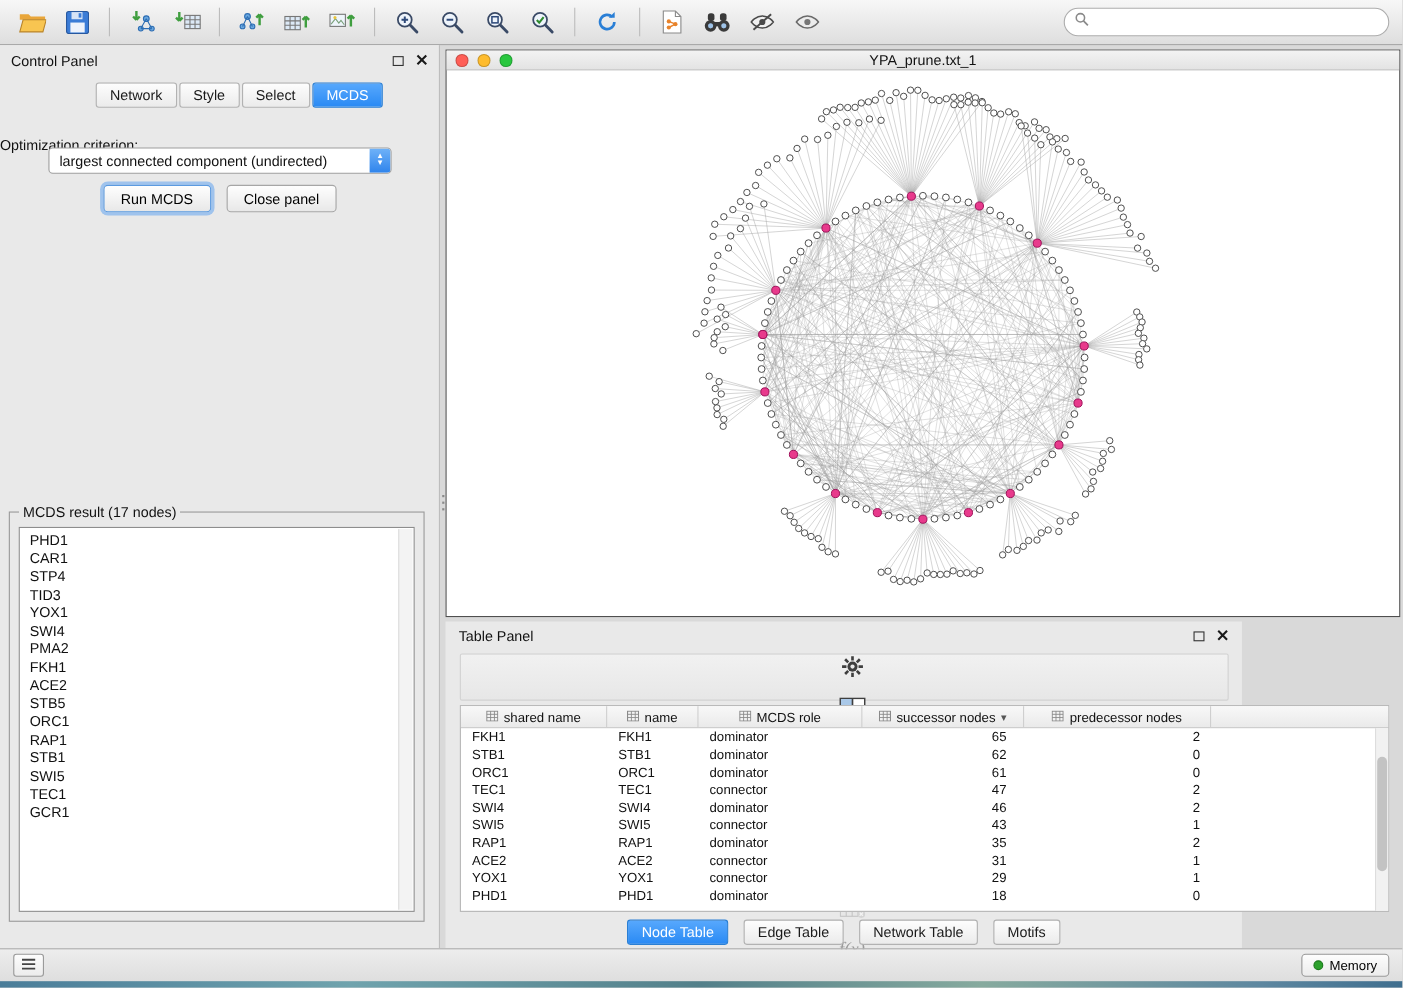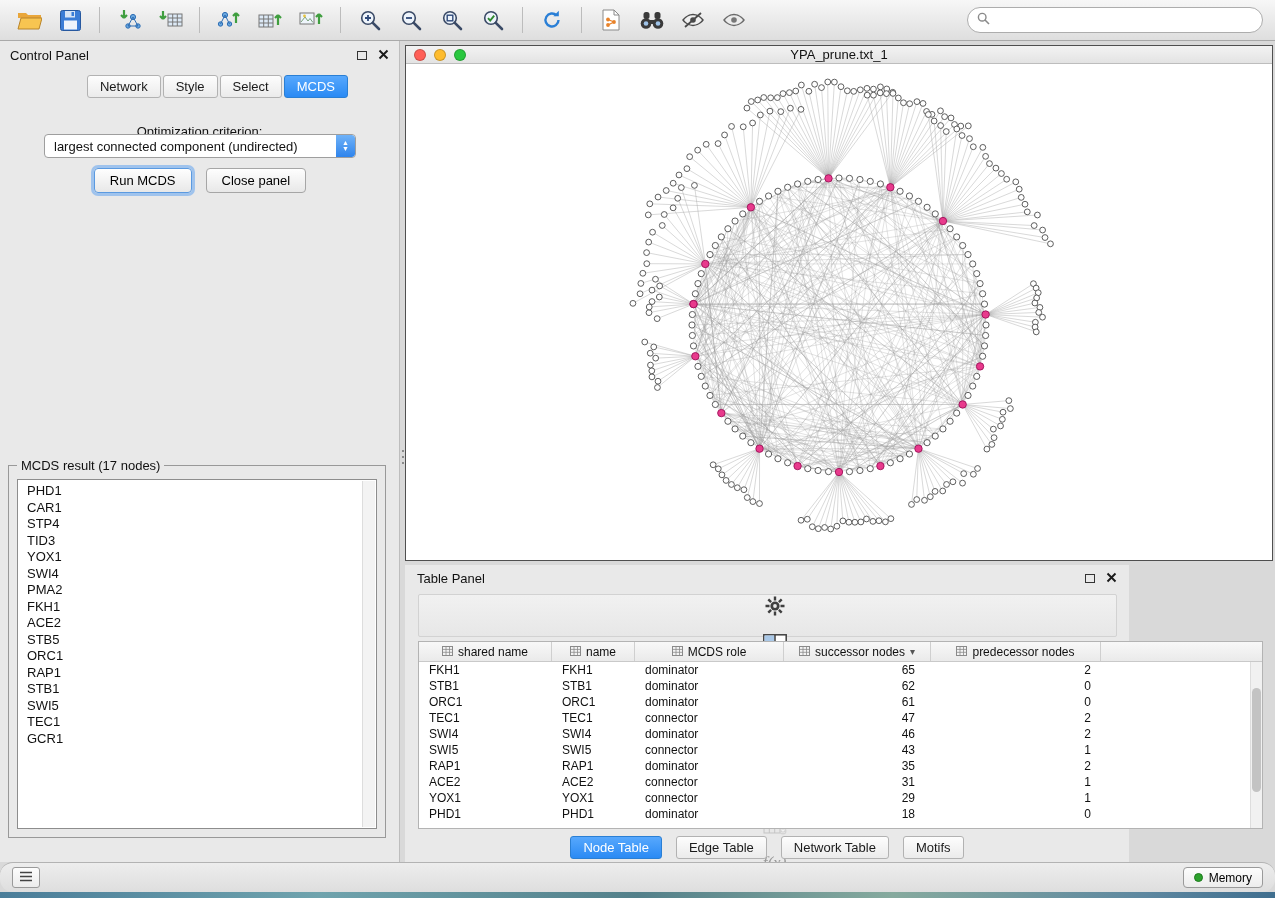--- a/index.html
+++ b/index.html
@@ -23,21 +23,21 @@
   .control-panel { position:absolute; left:0; top:41px; width:400px; height:821px;
     background:#e9e9e9; border-right:1px solid #bdbdbd; }
   .panel-header { height:28px; display:flex; align-items:center; padding:0 10px; font-size:13px; }
   .panel-wctrl { margin-left:auto; display:flex; gap:11px; align-items:center; }
   .float-glyph { width:10px; height:9px; border:1.5px solid #333; display:inline-block; }
   .cp-tabs { display:flex; justify-content:center; gap:2px; margin-top:6px;padding-left:36px; }
   .tab { font-size:13px; padding:3px 12px; background:linear-gradient(#fdfdfd,#ebebeb);
     border:1px solid #b2b2b2; border-radius:3px; color:#1a1a1a; cursor:default;
     font-family:"Liberation Sans", sans-serif; }
   .tab.active { background:linear-gradient(#57a8fd,#2a8af4); border-color:#2a7fd4; color:#fff; }
-  .opt-label { margin-top:26px; text-align:center; font-size:13px; }
+  .opt-label { margin-top:26px; text-align:left; font-size:13px; }
   .dropdown { position:absolute; left:44px; top:93px; width:312px; height:24px; background:#fff;
     border:1px solid #9e9e9e; border-radius:4px; display:flex; align-items:center;
     font-size:13px; padding-left:9px; overflow:hidden; }
   .dd-stepper { margin-left:auto; width:19px; height:22px;
     background:linear-gradient(#6fb2f8,#2f84ec); border-radius:0 3px 3px 0; color:#fff;
     display:flex; flex-direction:column; align-items:center; justify-content:center;
     font-size:7px; line-height:6px; }
   .btn-row { position:absolute; left:0; top:127px; width:400px; display:flex; justify-content:center; gap:14px; }
   .btn { font-size:13px; padding:4px 15px; background:linear-gradient(#fefefe,#e8e8e8);
     border:1px solid #a6a6a6; border-radius:4px; cursor:default; font-family:"Liberation Sans", sans-serif; }
@@ -95,21 +95,21 @@
   .c4 { width:170px; text-align:right; }
   .tscroll { position:absolute; right:0; top:20px; bottom:0; width:12px;
     background:#f1f1f1; border-left:1px solid #ddd; }
   .tthumb { position:absolute; left:1px; right:1px; top:26px; height:104px;
     background:#c3c3c3; border-radius:5px; }
   .tp-tabs { position:absolute; left:0; right:0; top:271px; display:flex; justify-content:center; gap:14px; }
 
   
   .statusbar { position:absolute; left:0; top:862px; width:1275px; height:30px;
     background:linear-gradient(#ededed,#dedede); border-top:1px solid #b3b3b3;
-    display:flex; align-items:center; padding:0 12px;border-radius:13px; }
+    display:flex; align-items:center; padding:0 12px; }
   .menu-btn { width:28px; height:21px; border:1px solid #9a9a9a; border-radius:3px;
     background:linear-gradient(#fdfdfd,#ececec); display:flex; align-items:center; justify-content:center; }
   .memory-btn { margin-left:auto; height:21px; border:1px solid #9a9a9a; border-radius:4px;
     background:linear-gradient(#fdfdfd,#ececec); display:flex; align-items:center; gap:6px;
     padding:0 10px; font-size:12px; font-family:"Liberation Sans", sans-serif; }
   .mem-dot { width:9px; height:9px; border-radius:50%; background:#2ca12c; border:1px solid #1d7a1d; }
   .wallpaper { position:absolute; left:0; top:892px; width:1275px; height:6px;
     background:linear-gradient(90deg,#4a7d99,#6fa3ad 25%,#53808a 50%,#86aa9e 70%,#5d87a0 90%,#3f6e8e); }
 </style>
 </head>

